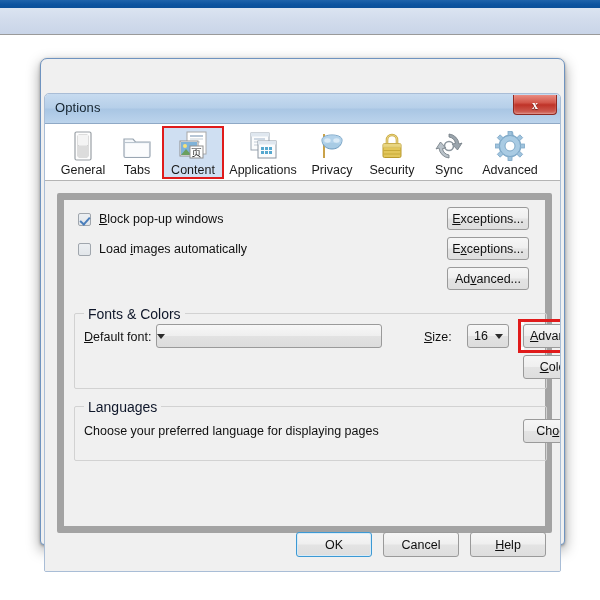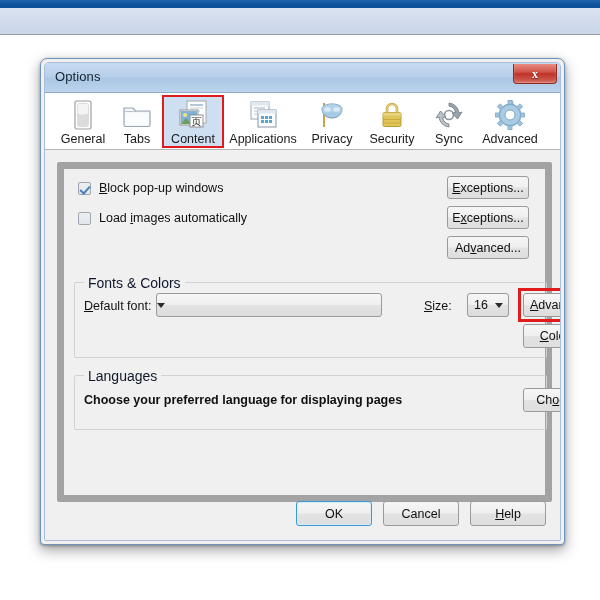--- a/index.html
+++ b/index.html
@@ -50,20 +50,21 @@
     padding: 3px;
   }
   .dialog-inner {
     width: 100%; height: 100%;
     box-sizing: border-box;
     background: #f0f0f0;
     border: 1px solid #a9bdd6;
     border-radius: 5px 5px 2px 2px;
     position: relative;
     overflow: hidden;
+    margin-top: 31px;
   }
 
   
   .titlebar {
     position: absolute;
     left: 0; top: 0;
     width: 100%; height: 30px;
     background: linear-gradient(to bottom, #c7dbf0 0%, #b6cfe9 48%, #a9c6e4 52%, #bcd4ec 100%);
     border-radius: 4px 4px 0 0;
     border-bottom: 1px solid #8fa9c6;
@@ -318,21 +319,20 @@
     background: #ffffff;
   }
   .redbox .dot.tl { left: 0; top: 0; }
   .redbox .dot.bl { left: 0; bottom: 0; }
 
   .lang-text {
     position: absolute;
     left: 9px; top: 17px;
     font-size: 12.5px;
     color: #101010;
-    font-weight: bold;
   }
   .btn-choose {
     position: absolute;
     left: 448px; top: 12px;
     width: 80px; height: 24px;
   }
 
   
   .footer {
     position: absolute;

